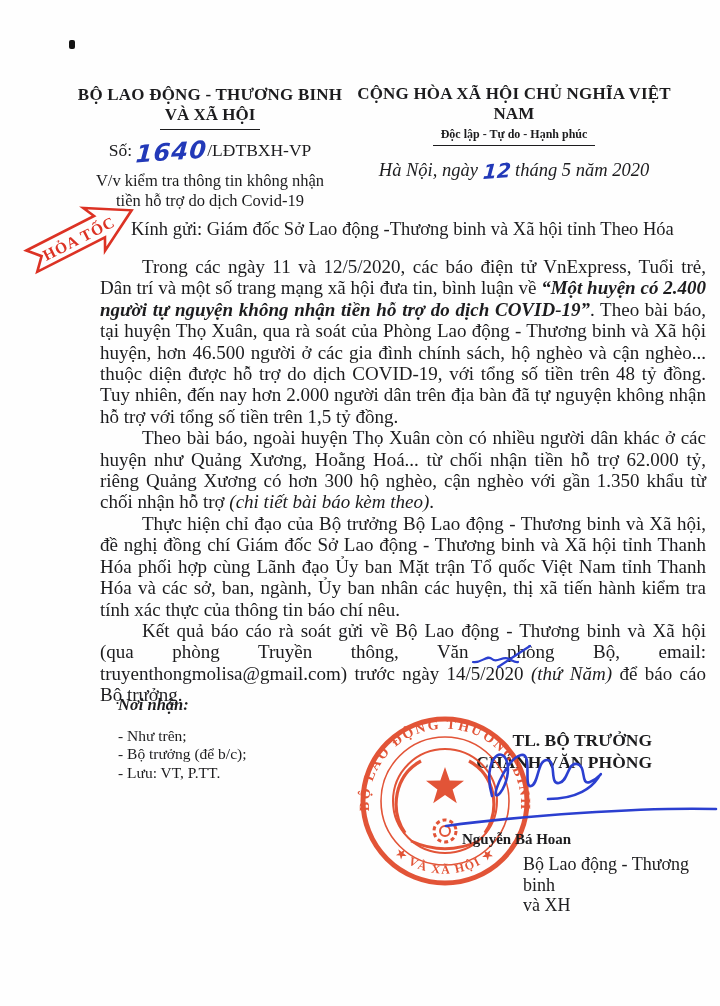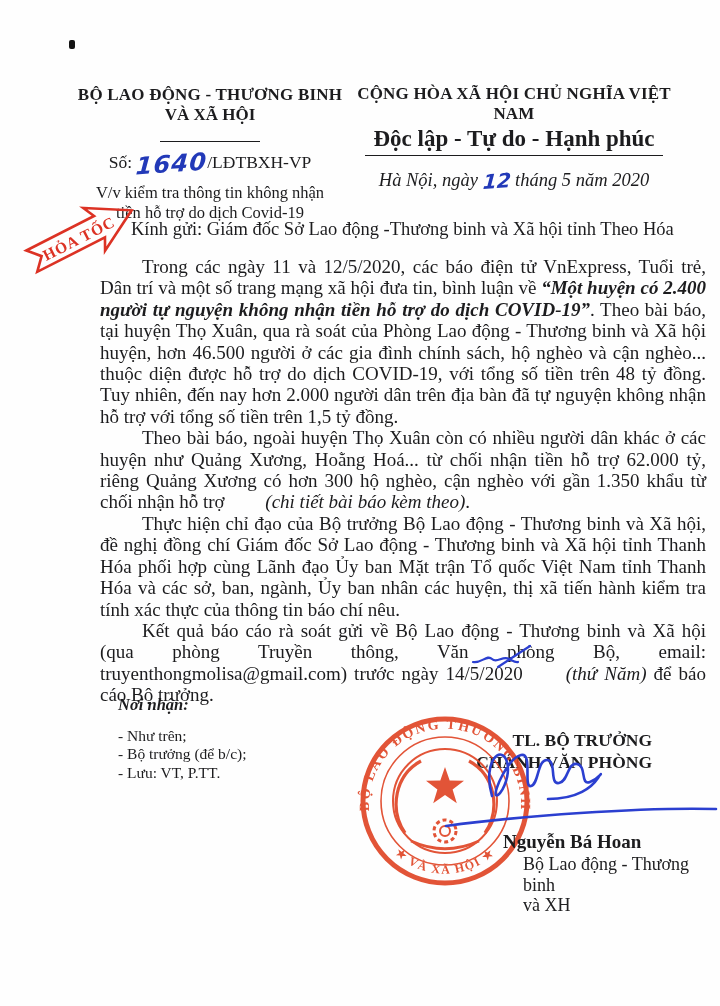--- a/index.html
+++ b/index.html
@@ -4,44 +4,44 @@
 <style>
   html,body { margin:0; padding:0; background:#e8e8e8; }
   .page {
     position:relative; width:720px; height:1006px; margin:0 auto;
     background:#fefefe; overflow:hidden;
     font-family:"Liberation Serif", serif; color:#1c1c1e;
   }
   
   .hdr-left  { position:absolute; left:72px;  top:84px; width:276px; text-align:center; }
   .org-line1 { font-weight:bold; font-size:17px; line-height:21px; letter-spacing:.2px; }
-  .org-line2 { font-weight:bold; font-size:17px; display:inline-block; padding:0 5px 16px; border-bottom:1.6px solid #1c1c1e; }
+  .org-line2 { font-weight:bold; font-size:17px; display:inline-block; padding:0 5px 4px; border-bottom:1.6px solid #1c1c1e; }
   .doc-number{ margin-top:8px; font-size:17.5px; }
   .subject   { margin-top:5px; font-size:16.5px; line-height:20px; }
   .hdr-right { position:absolute; left:338px; top:84px; width:352px; text-align:center; }
   .nat-line1 { font-weight:bold; font-size:17px; letter-spacing:.2px; }
-  .nat-line2 { font-weight:bold; font-size:23px; display:inline-block; padding:0 8px 3px; border-bottom:1.6px solid #1c1c1e; margin-top:2px; }
+  .nat-line2 { font-weight:bold; font-size:12px; display:inline-block; padding:0 8px 3px; border-bottom:1.6px solid #1c1c1e; margin-top:2px; }
   .dateline  { font-style:italic; font-size:18.5px; margin-top:13px; }
   .hand      { font-family:"DejaVu Sans", sans-serif; font-style:italic; font-weight:bold;
                color:#2239b8; display:inline-block; transform:skewX(-8deg) rotate(-4deg); }
   .hand-num  { font-size:24px; letter-spacing:1px; vertical-align:-4px; }
   .hand-day  { font-size:20px; vertical-align:-2px; }
   
   .salutation { position:absolute; left:131px; top:219px; font-size:18.5px; }
   .body-text  { position:absolute; left:100px; top:256px; width:606px;
                 font-size:19px; line-height:21.4px; text-align:justify; }
   .body-text p{ margin:0; text-indent:42px; }
   .em-bi { font-weight:bold; font-style:italic; }
-  .it    { font-style:italic;margin-left:36px; }
+  .it    { font-style:italic; }
   
   .recipients { position:absolute; left:118px; top:696px; font-size:15.5px; line-height:18.5px; }
   .recipients .title { font-weight:bold; font-style:italic; font-size:16.5px; margin-bottom:12px; }
   .authority  { position:absolute; left:430px; top:697px; width:222px; text-align:right;
                 font-weight:bold; font-size:17.5px; line-height:21.5px;margin-top:33px; }
-  .signer     { position:absolute; left:462px; top:831px; font-weight:bold; font-size:19px;margin-left:41px; }
+  .signer     { position:absolute; left:462px; top:831px; font-weight:bold; font-size:15px; }
   .digital-sig{ position:absolute; left:523px; top:854px; font-size:18px; line-height:20.5px; color:#202022; }
   .ink-dot    { position:absolute; left:69px; top:40px; width:6px; height:9px; background:#141414; border-radius:2px; }
   .svg-abs    { position:absolute; }
 </style>
 </head>
 <body>
 
 <div class="page">
 
   <div class="ink-dot"></div>

